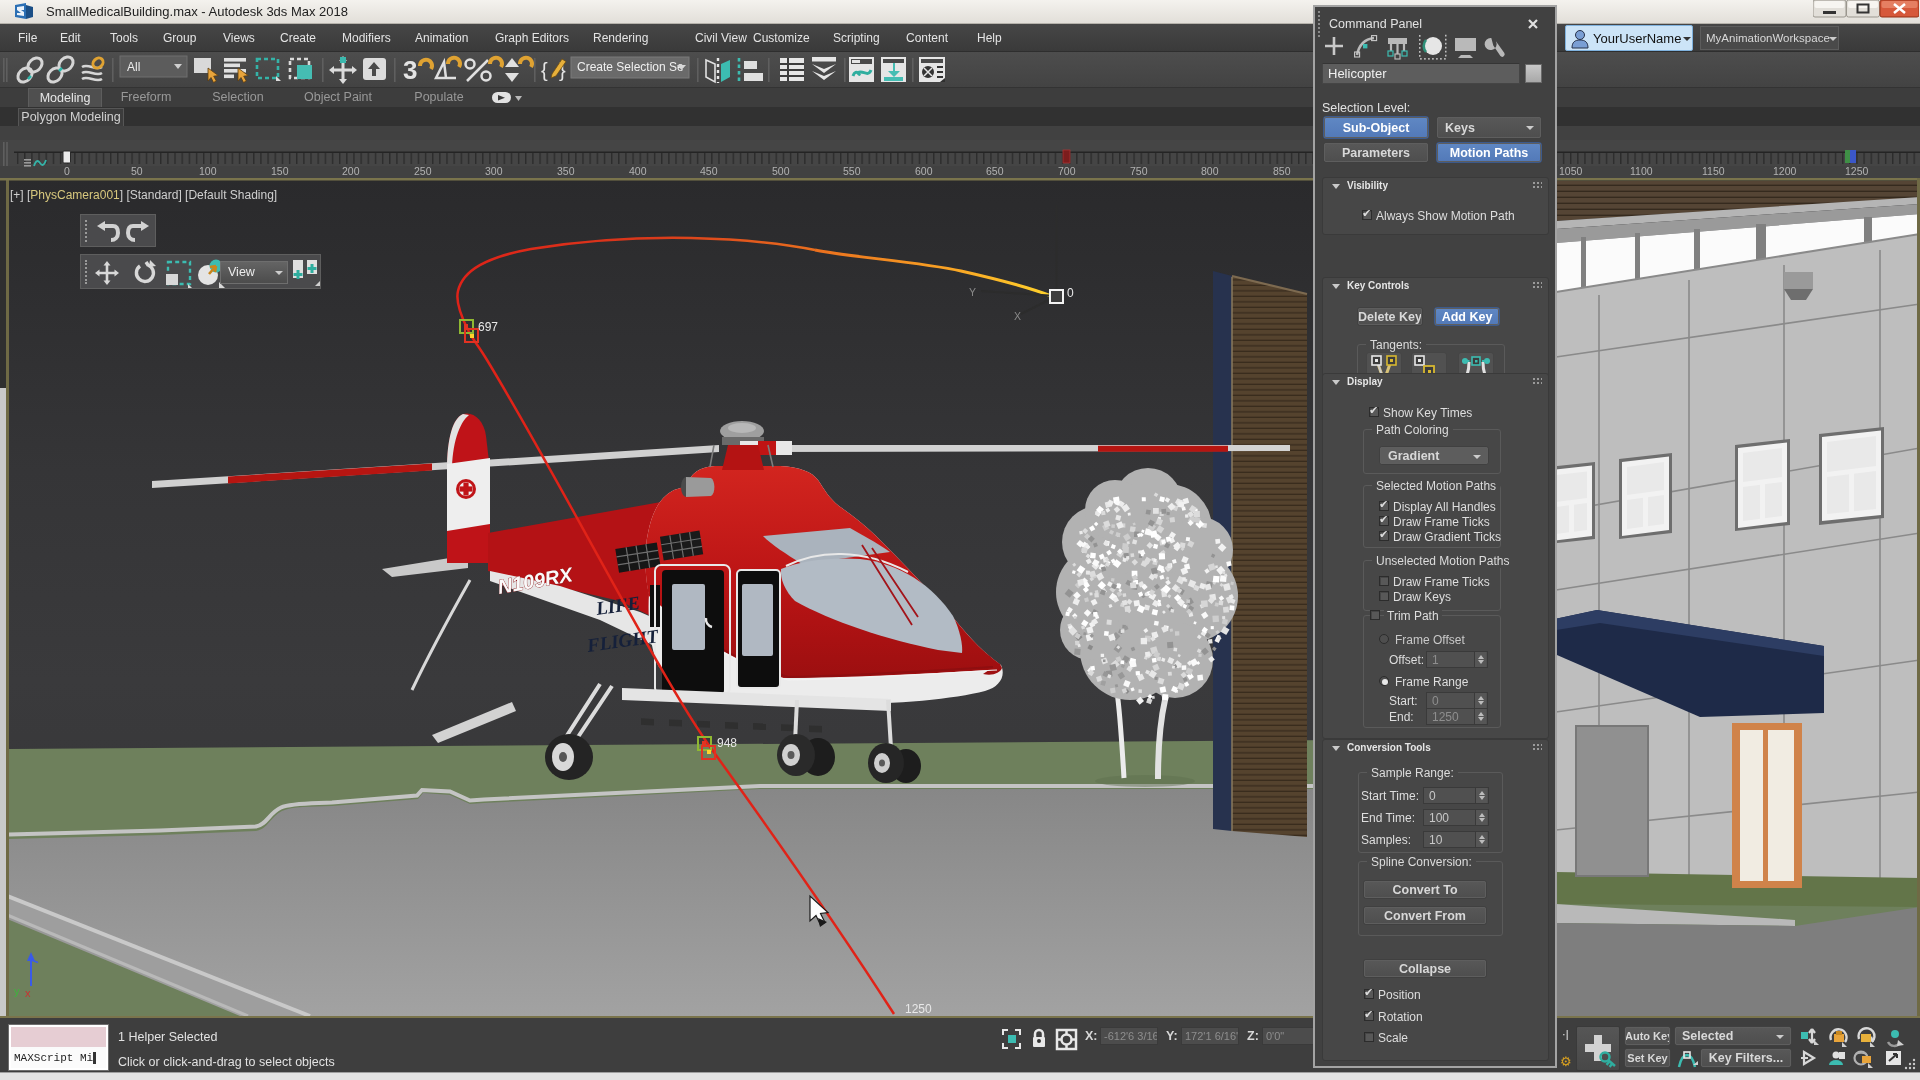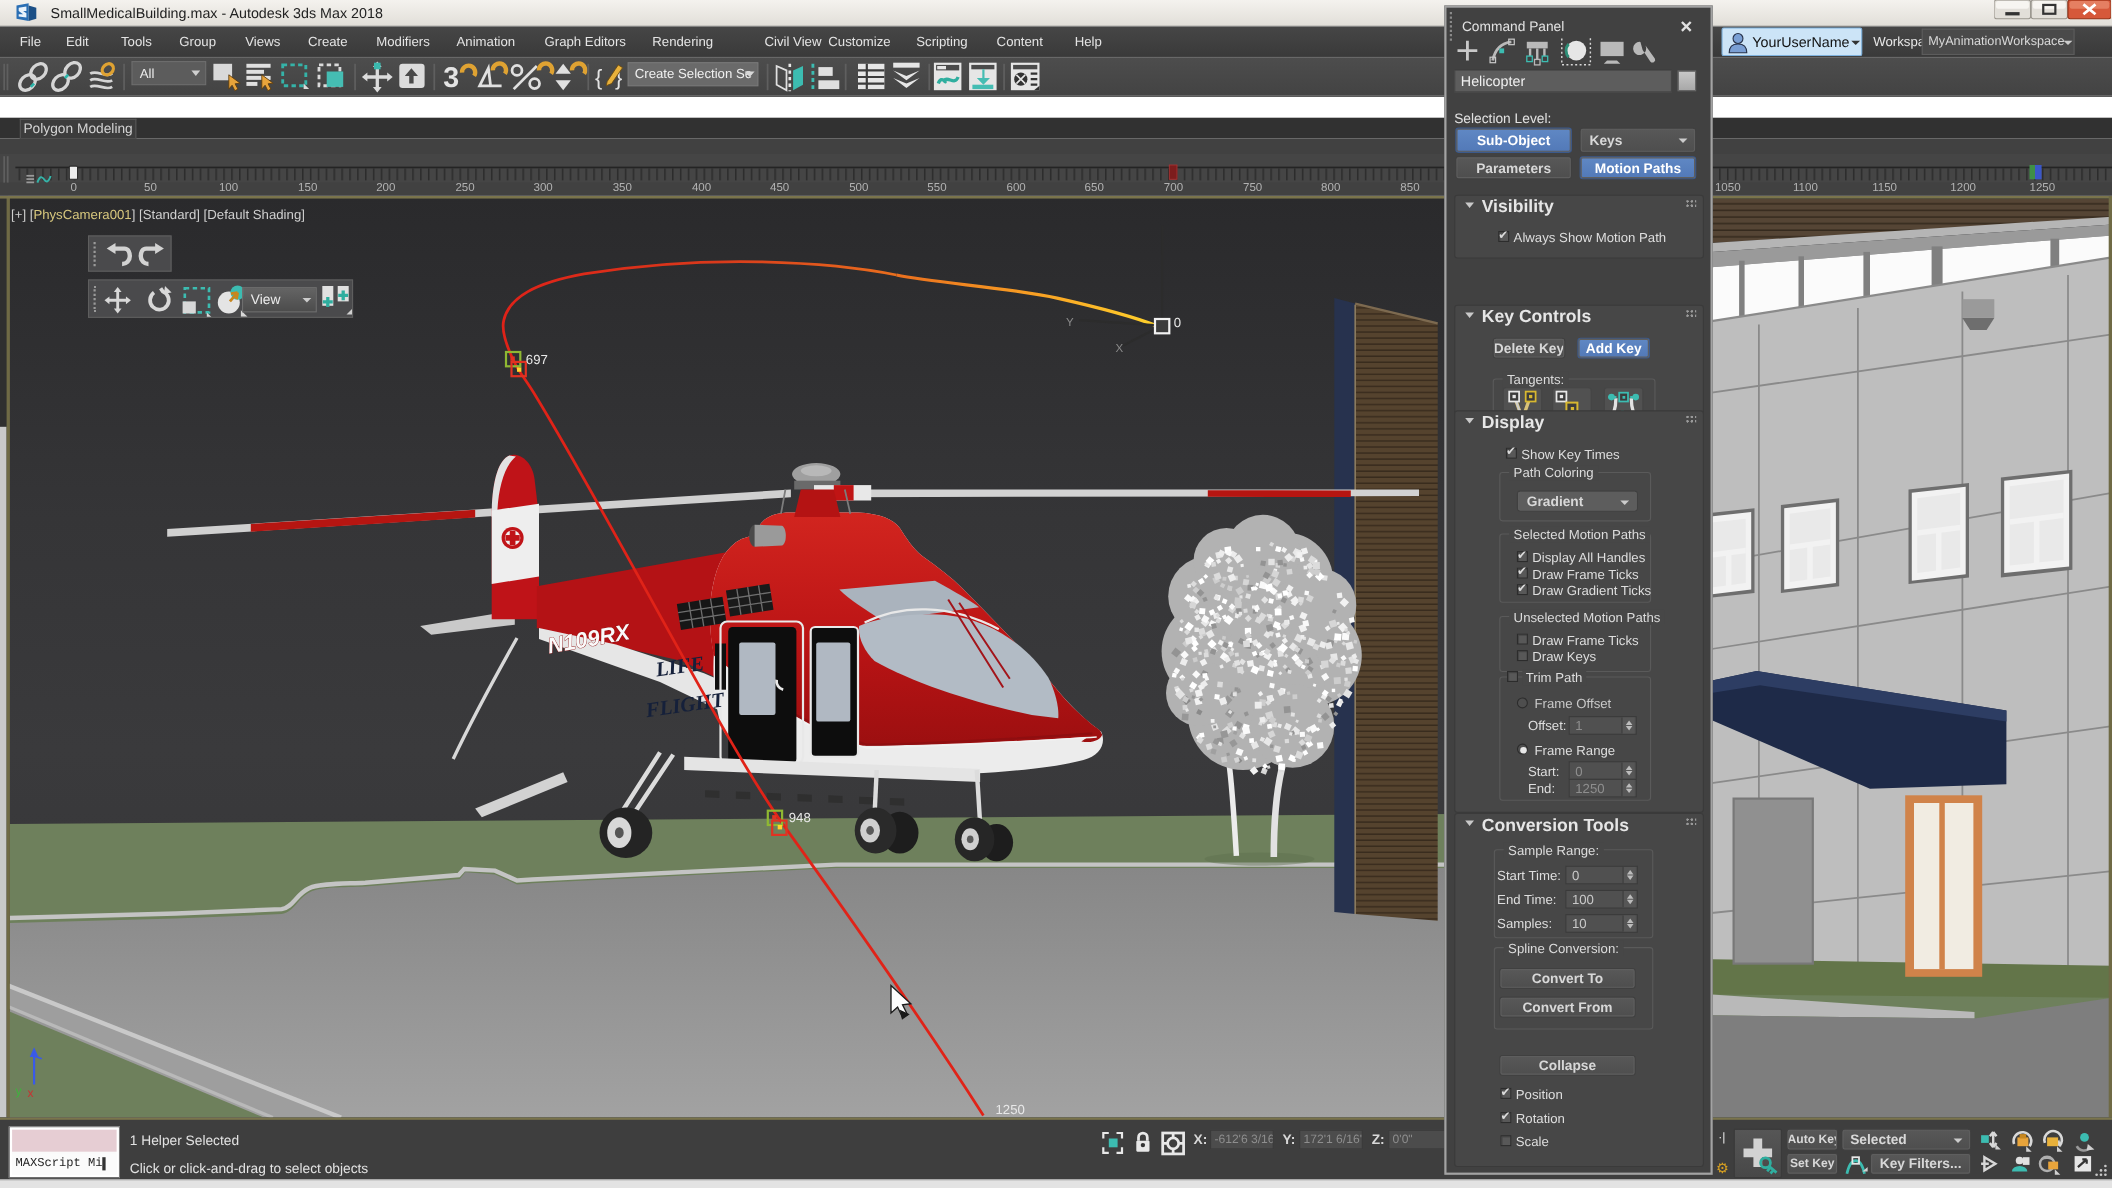--- a/index.html
+++ b/index.html
@@ -26,21 +26,21 @@
 #viewport{position:absolute;left:0;top:178px;width:1920px;height:838px;background:#3a3a3c;}
 #vplabel{position:absolute;left:10px;top:10px;font-size:12px;color:#d0d0d0;z-index:30;}
 .vptb{position:absolute;background:#4a4a4c;border:1px solid #5e5e5e;z-index:30;}
 
 #statusbar{position:absolute;left:0;top:1016px;width:1920px;height:56px;background:#3e3e3e;border-top:2px solid #7a744c;}
 
 #bottomstrip{position:absolute;left:0;top:1072px;width:1920px;height:8px;background:#e3e3e3;border-top:1px solid #9f9f9f;}
 
 #cmdpanel{position:absolute;left:1313px;top:5px;width:244px;height:1063px;background:#414141;border:2px solid #a3a3a3;z-index:50;}
 .roll{position:absolute;left:7px;width:227px;background:#474747;border:1px solid #3a3a3a;border-radius:3px;}
-.rollhead{position:absolute;left:0;top:0;width:100%;height:17px;font-weight:bold;font-size:16px;color:#e6e6e6;}
+.rollhead{position:absolute;left:0;top:0;width:100%;height:17px;font-weight:bold;font-size:10px;color:#e6e6e6;}
 .rollhead .tri{position:absolute;left:9px;top:6px;width:0;height:0;border-left:4px solid transparent;border-right:4px solid transparent;border-top:5px solid #c9c9c9;}
 .rollhead .ttl{position:absolute;left:24px;top:2px;}
 .rollhead .grid{position:absolute;right:6px;top:4px;width:9px;height:9px;background:
  radial-gradient(circle 1px at 1px 1px,#9a9a9a 1px,transparent 1.4px),
  radial-gradient(circle 1px at 5px 1px,#9a9a9a 1px,transparent 1.4px),
  radial-gradient(circle 1px at 9px 1px,#9a9a9a 1px,transparent 1.4px),
  radial-gradient(circle 1px at 1px 5px,#9a9a9a 1px,transparent 1.4px),
  radial-gradient(circle 1px at 5px 5px,#9a9a9a 1px,transparent 1.4px),
  radial-gradient(circle 1px at 9px 5px,#9a9a9a 1px,transparent 1.4px);}
 .grp{position:absolute;border:1px solid #5a5a5a;border-radius:3px;}
@@ -100,21 +100,21 @@
  <div class="menu" style="left:977px">Help</div>
  <div class="abs" style="left:1565px;top:1px;width:128px;height:26px;background:#cce4f7;border:1px solid #7fb2de;border-radius:2px;">
    <svg class="abs" style="left:5px;top:3px" width="18" height="20" viewBox="0 0 18 20">
      <circle cx="9" cy="6" r="4.5" fill="#7a9fd4" stroke="#27324a"></circle>
      <path d="M1,19 C1,13 4,11 9,11 C14,11 17,13 17,19 Z" fill="#7a9fd4" stroke="#27324a"></path>
    </svg>
    <div class="abs" style="left:27px;top:5px;font-size:13px;color:#111;">YourUserName</div>
    <div class="abs" style="left:117px;top:11px;width:0;height:0;border-left:4px solid transparent;border-right:4px solid transparent;border-top:4px solid #333;"></div>
  </div>
  <div class="abs" style="left:1703px;top:7px;font-size:12px;color:#e8e8e8;">Workspaces:</div>
- <div class="abs" style="left:1747px;top:2px;width:139px;height:24px;background:#4a4a4a;border:1px solid #5c5c5c;white-space:nowrap;overflow:hidden;">
+ <div class="abs" style="left:1700px;top:2px;width:139px;height:24px;background:#4a4a4a;border:1px solid #5c5c5c;white-space:nowrap;overflow:hidden;">
    <div class="abs" style="left:5px;top:5px;font-size:11.5px;color:#d8d8d8;">MyAnimationWorkspace</div>
    <div class="abs" style="left:128px;top:10px;width:0;height:0;border-left:4px solid transparent;border-right:4px solid transparent;border-top:4px solid #ccc;"></div>
  </div>
 </div>
 <div id="toolbar">
 <svg class="abs" style="left:0;top:0" width="960" height="36" viewBox="0 0 960 36">
  <g stroke="#d5d5d5" fill="none" stroke-width="3">
   <ellipse cx="25" cy="23" rx="8" ry="6" transform="rotate(-45 25 23)"></ellipse>
   <ellipse cx="35" cy="13" rx="8" ry="6" transform="rotate(-45 35 13)"></ellipse>
   <ellipse cx="55" cy="23" rx="8" ry="6" transform="rotate(-45 55 23)"></ellipse>
@@ -217,20 +217,32 @@
   <rect x="112" y="6" width="1.6" height="24"></rect>
           <rect x="322" y="6" width="1.6" height="24"></rect>
   <rect x="394" y="6" width="1.6" height="24"></rect>
           <rect x="534" y="6" width="1.6" height="24"></rect>
   <rect x="697" y="6" width="1.6" height="24"></rect>
           <rect x="768" y="6" width="1.6" height="24"></rect>
   <rect x="844" y="6" width="1.6" height="24"></rect>
           <rect x="912" y="6" width="1.6" height="24"></rect>
  </g>
 </svg>
+</div>
+<div id="ribbontabs">
+ <div class="rtab active" style="left:28px;width:74px;">Modeling</div>
+ <div class="rtab" style="left:118px;width:56px;">Freeform</div>
+ <div class="rtab" style="left:210px;width:56px;">Selection</div>
+ <div class="rtab" style="left:300px;width:76px;">Object Paint</div>
+ <div class="rtab" style="left:410px;width:58px;">Populate</div>
+ <svg class="abs" style="left:492px;top:4px" width="30" height="12" viewBox="0 0 30 12">
+  <rect x="0" y="0" width="19" height="11" rx="5.5" fill="#e2e2e2"></rect>
+  <path d="M6,3 l7,2.7 l-7,2.7 z" fill="#3a3a3a"></path>
+  <path d="M23,4 l7,0 l-3.5,5 z" fill="#b9b9b9"></path>
+ </svg>
 </div>
 <div id="polyrow">
       <div id="polytab">Polygon Modeling</div>
     </div>
 <div id="trackbar">
 <svg class="abs" style="left:0;top:0" width="1920" height="52" viewBox="0 0 1920 52">
  <defs>
   <pattern id="ticks" x="67" y="0" width="7.157" height="12" patternUnits="userSpaceOnUse">
    <rect x="0" y="0" width="1.4" height="12" fill="#2c2c2c"></rect>
   </pattern>

